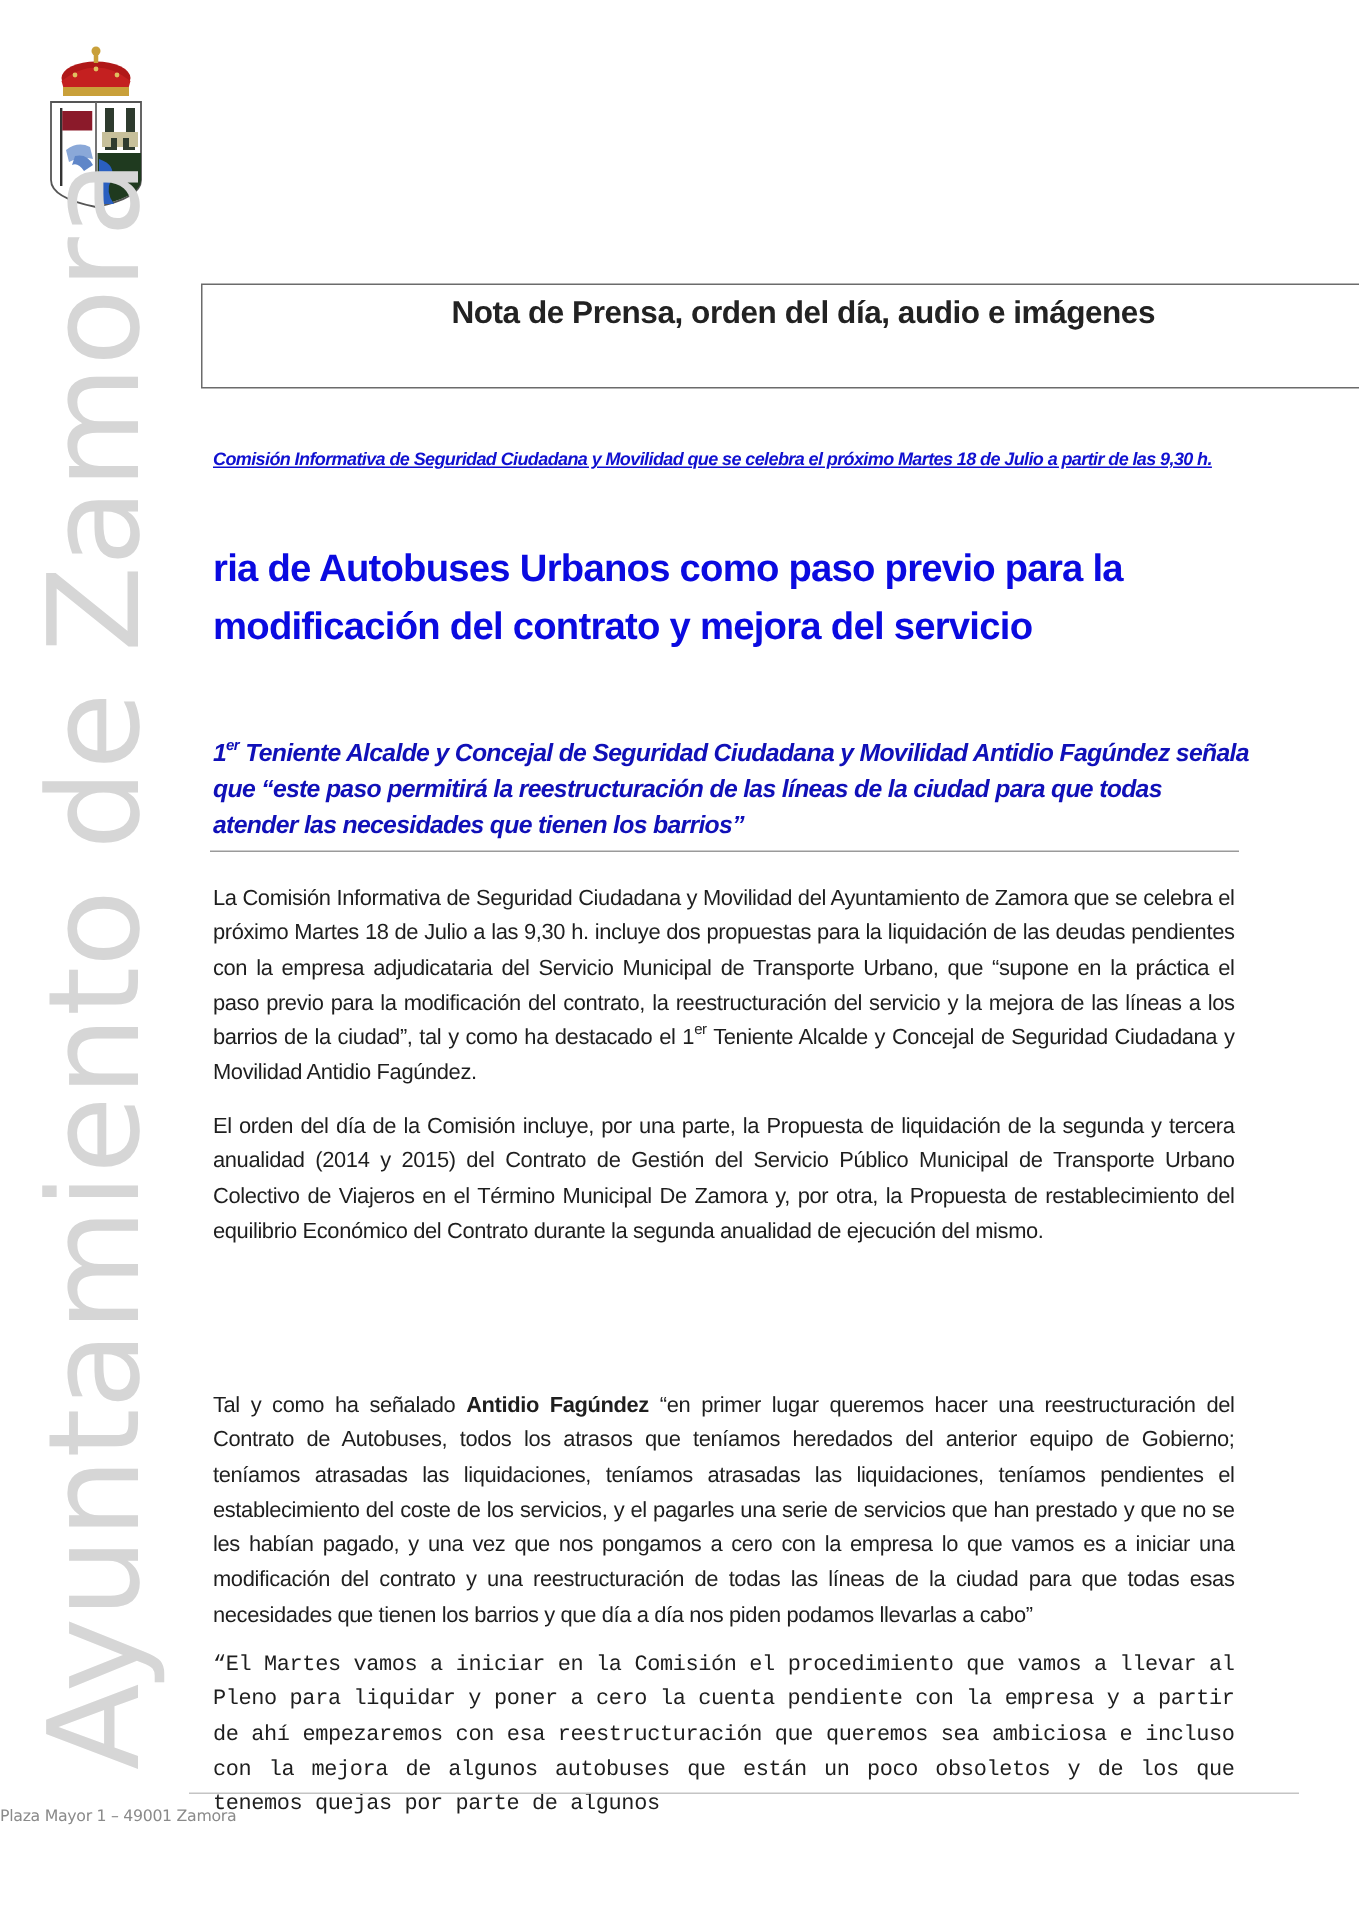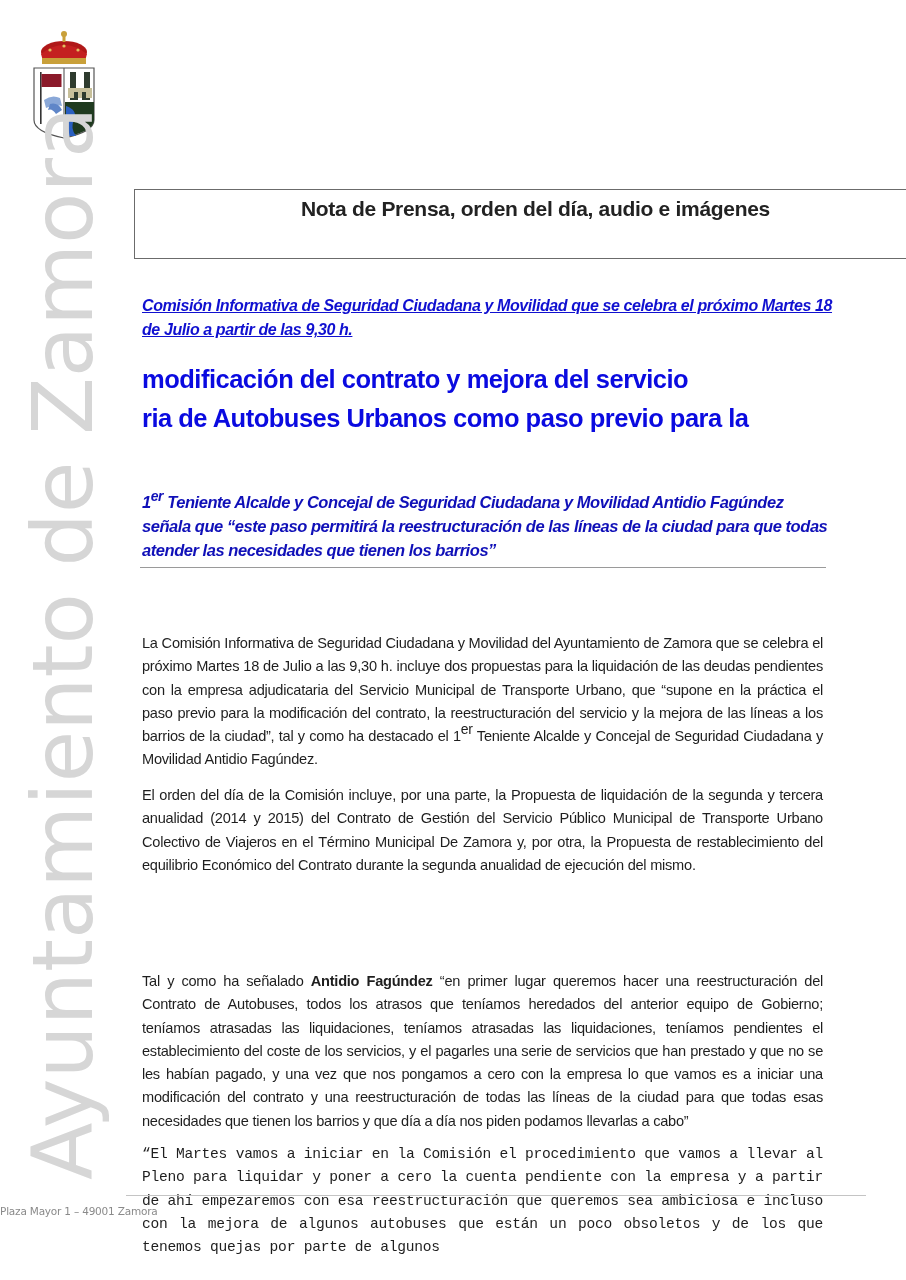--- a/index.html
+++ b/index.html
@@ -57,21 +57,21 @@
     }
     .title-box .line:first-child { margin-top: 3px; }
     .subhead-link {
       position: absolute;
       left: 142px;
       top: 294px;
       width: 690px;
       font-family: "Liberation Sans", sans-serif;
       font-style: italic;
       font-weight: bold;
-      font-size: 16px;
+      font-size: 12px;
       line-height: 24px;
       color: #1010d0;
       text-decoration: underline;
       letter-spacing: -0.4px;
     }
     .headline {
       position: absolute;
       left: 142px;
       top: 360px;
       width: 700px;
@@ -89,21 +89,21 @@
       width: 692px;
       font-family: "Liberation Sans", sans-serif;
       font-style: italic;
       font-weight: bold;
       font-size: 16.5px;
       line-height: 24px;
       color: #1010b8;
       letter-spacing: -0.45px;
     }
     .lead sup, .para sup {
-      font-size: 14px;
+      font-size: 10px;
       line-height: 0;
       vertical-align: 7px;
     }
     .lead-rule {
       position: absolute;
       left: 140px;
       top: 567px;
       width: 686px;
       height: 1px;
       background: #9a9a9a;
@@ -111,21 +111,20 @@
     .para {
       position: absolute;
       left: 142px;
       width: 681px;
       font-family: "Liberation Sans", sans-serif;
       font-size: 14.6px;
       line-height: 23.3px;
       color: #1e1e1e;
       text-align: justify;
       letter-spacing: -0.25px;
-      margin-top: 44px;
     }
     .para b { font-weight: bold; }
     .p1 { top: 588px; }
     .p2 { top: 740px; }
     .p3 { top: 926px; }
     .p4 { top: 1099px; font-family: Liberation Mono, monospace; }
     .footer-rule {
       position: absolute;
       left: 126px;
       top: 1195px;
@@ -181,22 +180,22 @@
 
 <div class="side-watermark">Ayuntamiento de Zamora</div>
 
 <div class="title-box">
   <div class="line">Nota de Prensa, orden del día, audio e imágenes</div>
 </div>
 
 <div class="subhead-link">Comisión Informativa de Seguridad Ciudadana y Movilidad que se celebra el próximo Martes 18 de Julio a partir de las 9,30 h.</div>
 
 <div class="headline">
+  <div>ria de Autobuses Urbanos como paso previo para la</div>
   <div>modificación del contrato y mejora del servicio</div>
-  <div>ria de Autobuses Urbanos como paso previo para la</div>
 </div>
 
 <div class="lead"><span>1</span><sup>er</sup><span> Teniente Alcalde y Concejal de Seguridad Ciudadana y Movilidad Antidio Fagúndez señala que “este paso permitirá la reestructuración de las líneas de la ciudad para que todas atender las necesidades que tienen los barrios”</span></div>
 <div class="lead-rule"></div>
 
 <div class="para p1"><span>La Comisión Informativa de Seguridad Ciudadana y Movilidad del Ayuntamiento de Zamora que se celebra el próximo Martes 18 de Julio a las 9,30 h. incluye dos propuestas para la liquidación de las deudas pendientes con la empresa adjudicataria del Servicio Municipal de Transporte Urbano, que “supone en la práctica el paso previo para la modificación del contrato, la reestructuración del servicio y la mejora de las líneas a los barrios de la ciudad”, tal y como ha destacado el 1</span><sup>er</sup><span> Teniente Alcalde y Concejal de Seguridad Ciudadana y Movilidad Antidio Fagúndez.</span></div>
 
 <div class="para p2">El orden del día de la Comisión incluye, por una parte, la Propuesta de liquidación de la segunda y tercera anualidad  (2014 y 2015) del Contrato de Gestión del Servicio Público Municipal de Transporte Urbano Colectivo de Viajeros en el Término Municipal De Zamora y, por otra, la Propuesta  de restablecimiento del equilibrio Económico del Contrato durante la segunda anualidad de ejecución del mismo.</div>
 
 <div class="para p3"><span>Tal y como ha señalado </span><b>Antidio Fagúndez</b><span> “en primer lugar queremos hacer una reestructuración del Contrato de Autobuses, todos los atrasos que teníamos heredados del anterior equipo de Gobierno; teníamos atrasadas las liquidaciones, teníamos atrasadas las liquidaciones, teníamos pendientes el establecimiento del coste de los servicios, y el pagarles una serie de servicios que han prestado y que no se les habían pagado, y una vez que nos pongamos a cero con la empresa lo que vamos es a iniciar una modificación del contrato y una reestructuración de todas las líneas de la ciudad para que todas esas necesidades que tienen los barrios y que día a día nos piden podamos llevarlas a cabo”</span></div>

